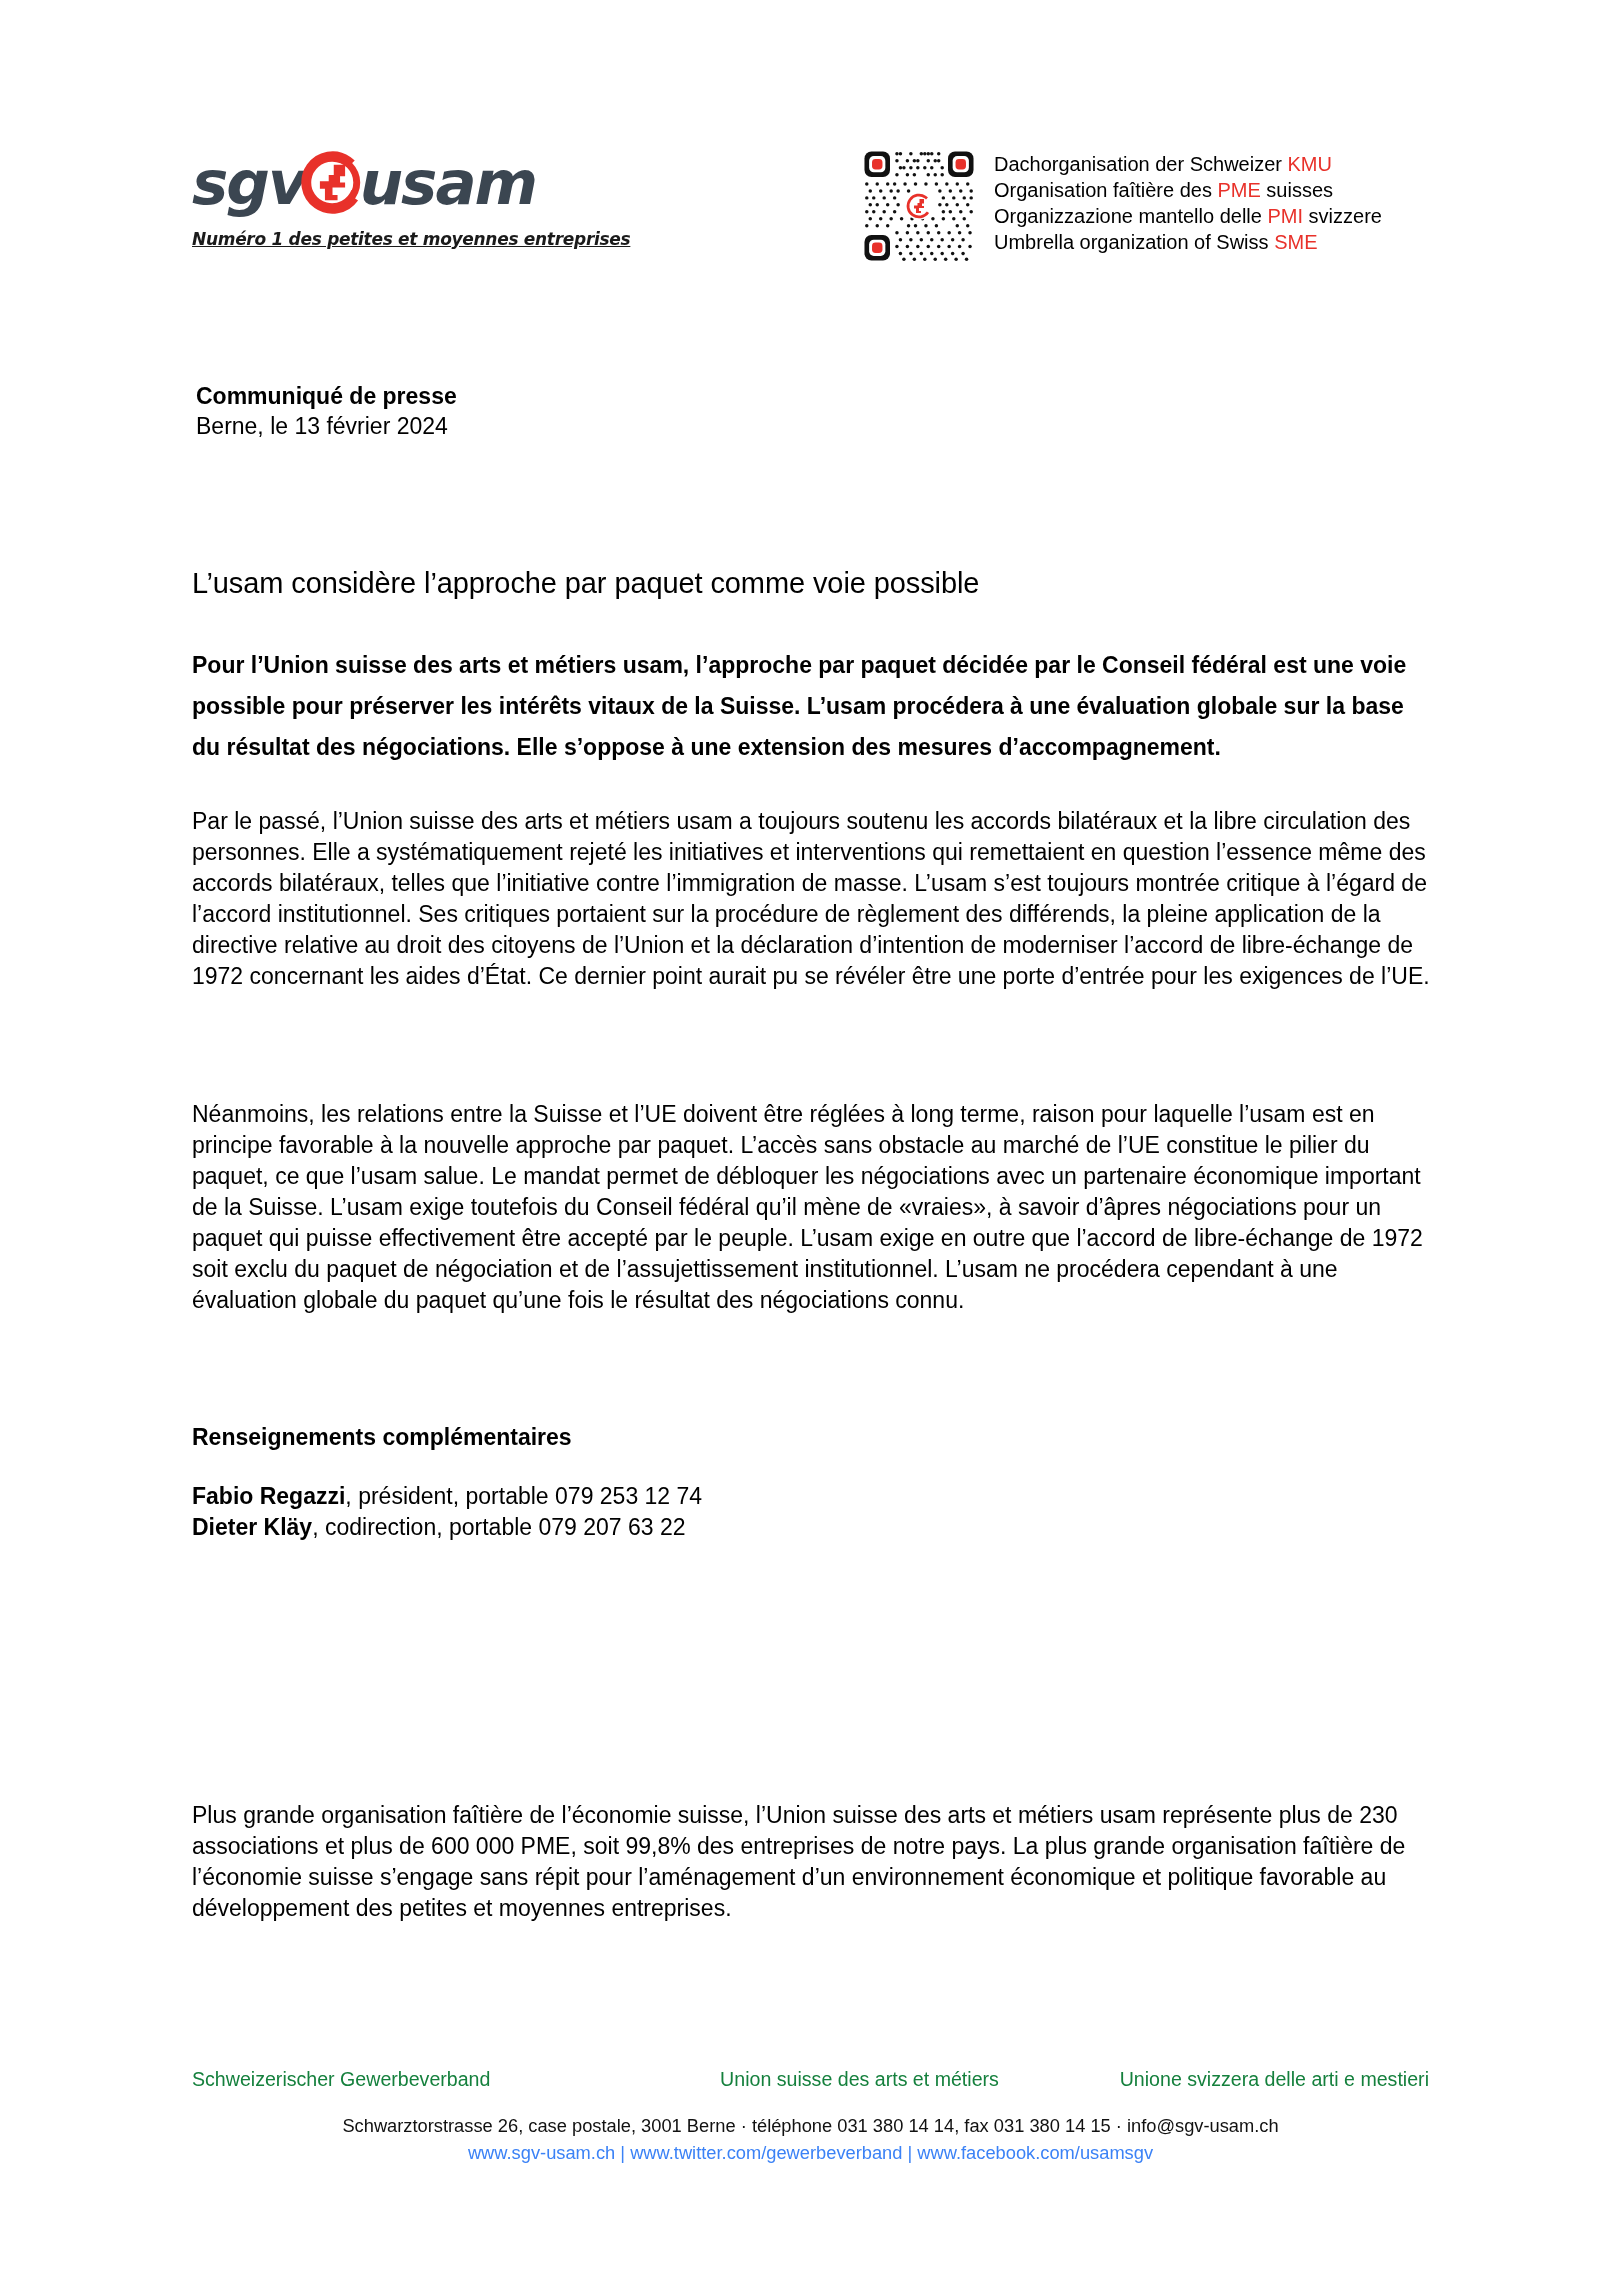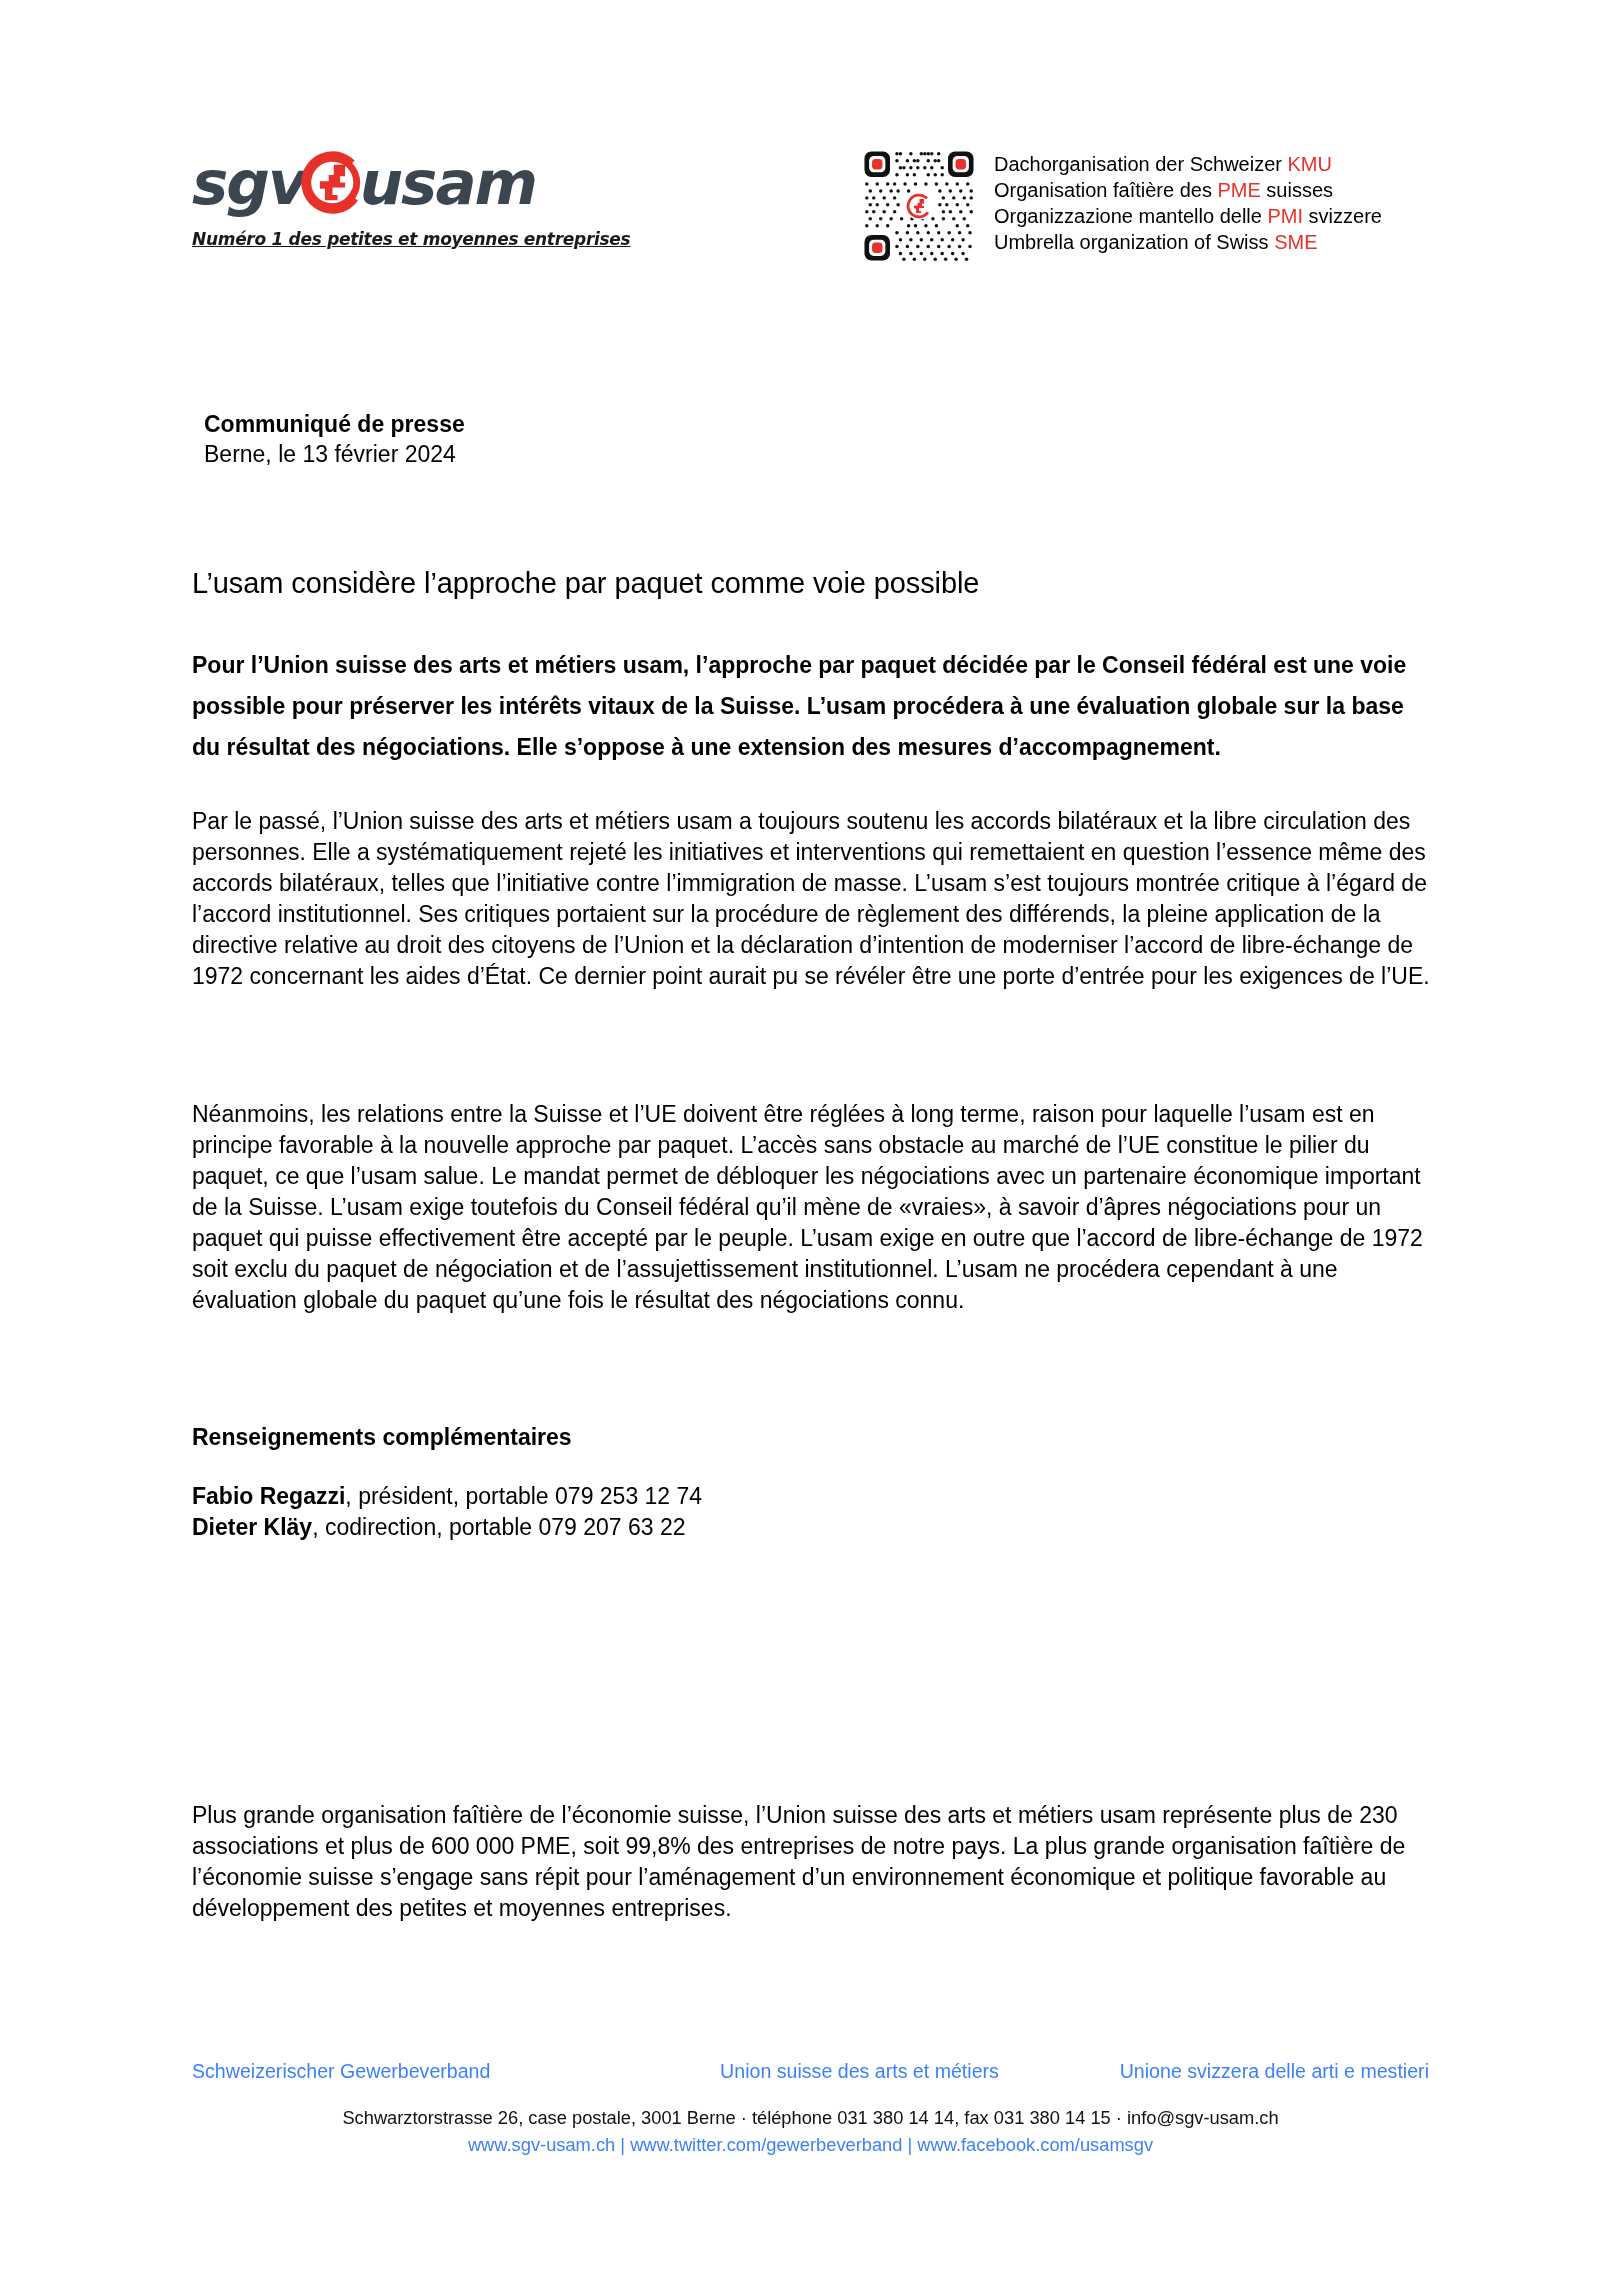--- a/index.html
+++ b/index.html
@@ -98,23 +98,22 @@
   
   .content {
     position: absolute;
     left: 192px;
     top: 0;
     width: 1237px;
   }
   .meta {
     position: absolute;
     top: 382px;
-    left: 12px;
+    left: 4px;
     width: 1237px;
-    margin-top: 28px;
   }
   .meta-title {
     font-size: 23px;
     font-weight: bold;
     line-height: 29.4px;
   }
   .meta-place {
     font-size: 23px;
     line-height: 30px;
   }
@@ -176,23 +175,24 @@
 
   
   .footer {
     position: absolute;
     left: 192px;
     top: 2058px;
     width: 1237px;
   }
   .footer-orgs {
     display: flex;
-    color: #3b82f6;
+    color: #15803d;
     font-size: 19.6px;
     line-height: 26px;
+    margin-top: 8px;
   }
   .footer-org-1 { width: 458px; text-align: left; }
   .footer-org-2 { width: 419px; text-align: center; }
   .footer-org-3 { width: 360px; text-align: right; }
   .footer-address {
     margin-top: 21px;
     text-align: center;
     font-size: 18.3px;
     line-height: 26px;
     color: #111;

